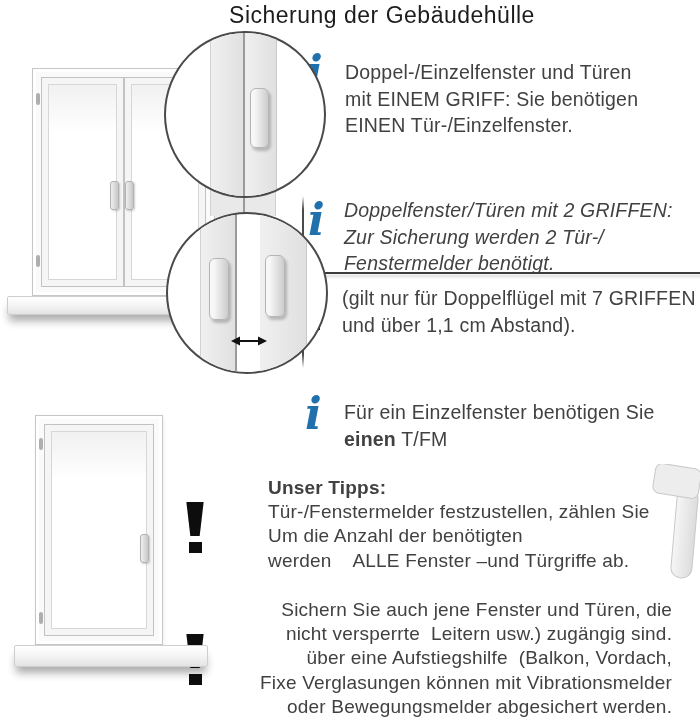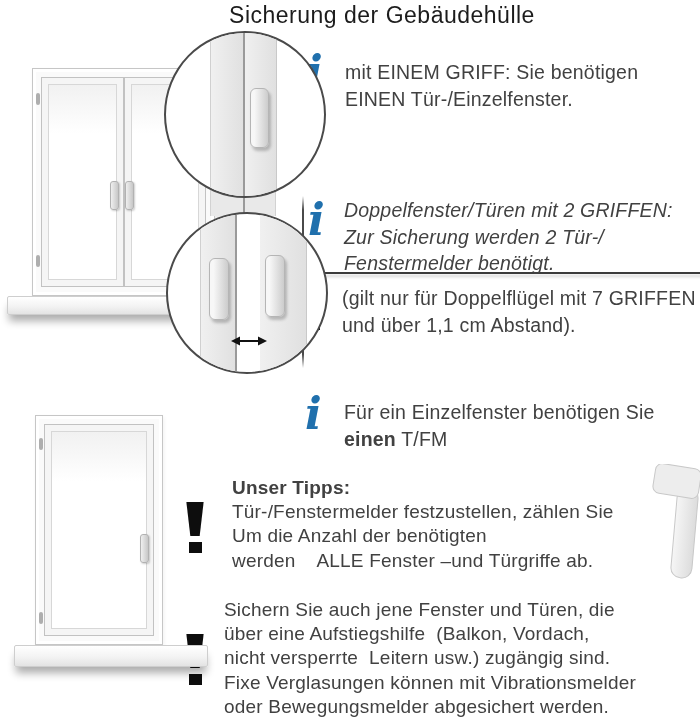--- a/index.html
+++ b/index.html
@@ -11,21 +11,21 @@
   .line { white-space:pre; }
 
   
   #title {
     left:57px; top:2px; width:650px; text-align:center;
     font-size:23px; letter-spacing:0.5px; color:#1c1c1c;
   }
 
   
   .txt  { font-size:19.5px; line-height:26.5px; letter-spacing:0.2px; color:#414141; }
-  .txt-sm { font-size:19px; line-height:24.2px; letter-spacing:0.2px; color:#414141; }
+  .txt-sm { font-size:19px; line-height:24.2px; letter-spacing:0.2px; color:#414141;margin-left:36px; }
   .b { font-weight:700; }
 
   
   .info-i {
     font-family:"DejaVu Serif", serif; font-style:italic; font-weight:700;
     font-size:44px; line-height:44px; color:#2070ad;
   }
 
   
   .excl { display:flex; flex-direction:column; align-items:center; }
@@ -108,20 +108,21 @@
     <div class="handle-detail" style="left:97px; top:41px; width:18px; height:60px;"></div>
     <svg class="abs" style="left:62px; top:119px;" width="38" height="16" viewBox="0 0 38 16">
       <line x1="6" y1="8" x2="32" y2="8" stroke="#111" stroke-width="1.8"></line>
       <path d="M1,8 L10,3.5 L10,12.5 Z" fill="#111"></path>
       <path d="M37,8 L28,3.5 L28,12.5 Z" fill="#111"></path>
     </svg>
   </div>
 
   <div class="abs info-i" style="left:306px; top:50px;">i</div>
   <div class="abs txt" style="left:345px; top:59px;">
+    <div class="line">Doppel-/Einzelfenster und Türen</div>
     <div class="line">mit EINEM GRIFF: Sie benötigen</div>
     <div class="line">EINEN Tür-/Einzelfenster.</div>
   </div>
 
   <div id="vrule" class="abs"></div>
   <div id="hrule" class="abs"></div>
 
   <div class="abs info-i" style="left:308px; top:198px;">i</div>
   <div class="abs txt" style="left:344px; top:197px;font-style:italic;">
     <div class="line">Doppelfenster/Türen mit 2 GRIFFEN:</div>
@@ -174,21 +175,21 @@
       </linearGradient>
     </defs>
     <rect x="30" y="24" width="21" height="90" rx="10" transform="rotate(5 40 69)" fill="url(#hg)" stroke="#c8c8c8"></rect>
     <rect x="10" y="2" width="46" height="30" rx="7" transform="rotate(9 33 17)" fill="#ededed" stroke="#c8c8c8"></rect>
   </svg>
 
   <div class="abs excl excl-lg" style="left:186px; top:634px;">
     <div class="bar"></div>
       <div class="dot"></div>
   </div>
-  <div class="abs txt-sm" style="left:224px; top:598px;">
+  <div class="abs txt-sm" style="left:224px; top:598px;text-align:right;">
     <div class="line">Sichern Sie auch jene Fenster und Türen, die</div>
+    <div class="line">nicht versperrte  Leitern usw.) zugängig sind.</div>
     <div class="line">über eine Aufstiegshilfe  (Balkon, Vordach,</div>
-    <div class="line">nicht versperrte  Leitern usw.) zugängig sind.</div>
     <div class="line">Fixe Verglasungen können mit Vibrationsmelder</div>
     <div class="line">oder Bewegungsmelder abgesichert werden.</div>
   </div>
 
 </div>
 
 </body></html>

